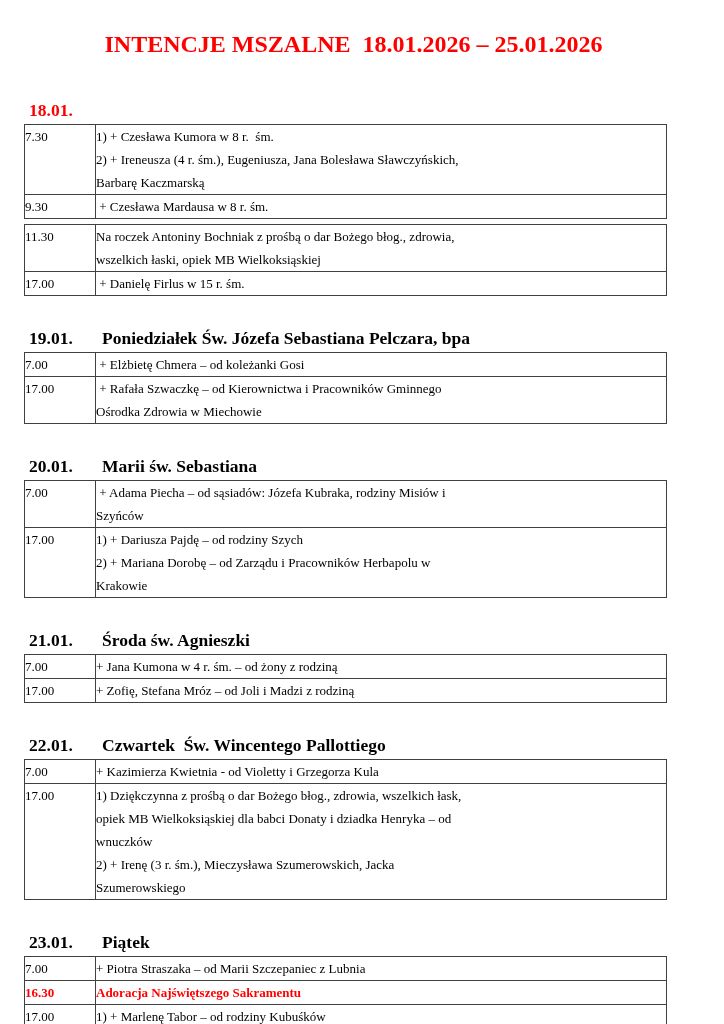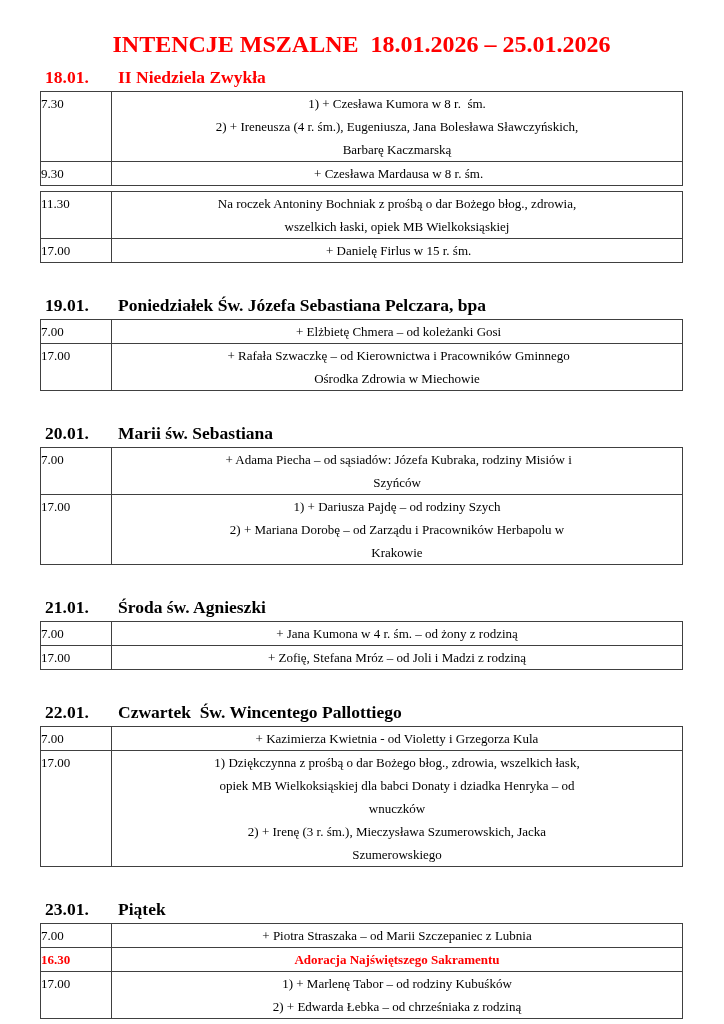--- a/index.html
+++ b/index.html
@@ -11,36 +11,36 @@
     width: 724px;
     height: 1024px;
     overflow: hidden;
     font-family: "Liberation Serif", "DejaVu Serif", serif;
     color: #000000;
   }
   .page {
     box-sizing: border-box;
     width: 724px;
     height: 1024px;
-    padding: 30px 41px 0 40px;
+    padding: 30px 41px 0 24px;
   }
   .title {
     text-align: center;
     font-weight: bold;
     font-size: 24px;
     line-height: 28px;
     color: #ff0000;
     white-space: pre;
     margin: 0 0 0 0;
   }
   .day {
     margin-top: 31px;
   }
   .day.first {
-    margin-top: 8px;
+    margin-top: 41px;
   }
   .day-header {
     display: flex;
     font-weight: bold;
     font-size: 17.5px;
     line-height: 22px;
     margin: 0 0 3px 5px;
     white-space: pre;
   }
   .day-header .day-date {
@@ -65,35 +65,34 @@
     line-height: 23px;
     padding: 0;
   }
   td.time-cell {
     width: 70px;
     padding: 0 2px 1px 8px;
   }
   td.intention-cell {
     padding: 0 4px 1px 6px;
     white-space: pre-wrap;
-    text-align: center;
   }
   tr.red-row td {
     color: #ff0000;
     font-weight: bold;
   }
 </style>
 </head>
 <body>
 
 <div class="page">
   <h1 class="title">INTENCJE MSZALNE  18.01.2026 – 25.01.2026</h1>
   <div id="days">
       <section class="day first">
-        <div class="day-header red"><span class="day-date">18.01.</span><span class="day-name">II Niedziela Zwykła</span></div>
+        <div class="day-header red"><span class="day-date">18.01.</span></div>
         <table class="intentions">
           <tbody>
             <tr class="">
               <td class="time-cell">7.30</td>
               <td class="intention-cell">1) + Czesława Kumora w 8 r.  śm.
 2) + Ireneusza (4 r. śm.), Eugeniusza, Jana Bolesława Sławczyńskich,
 Barbarę Kaczmarską</td>
             </tr>
             <tr class="">
               <td class="time-cell">9.30</td>

